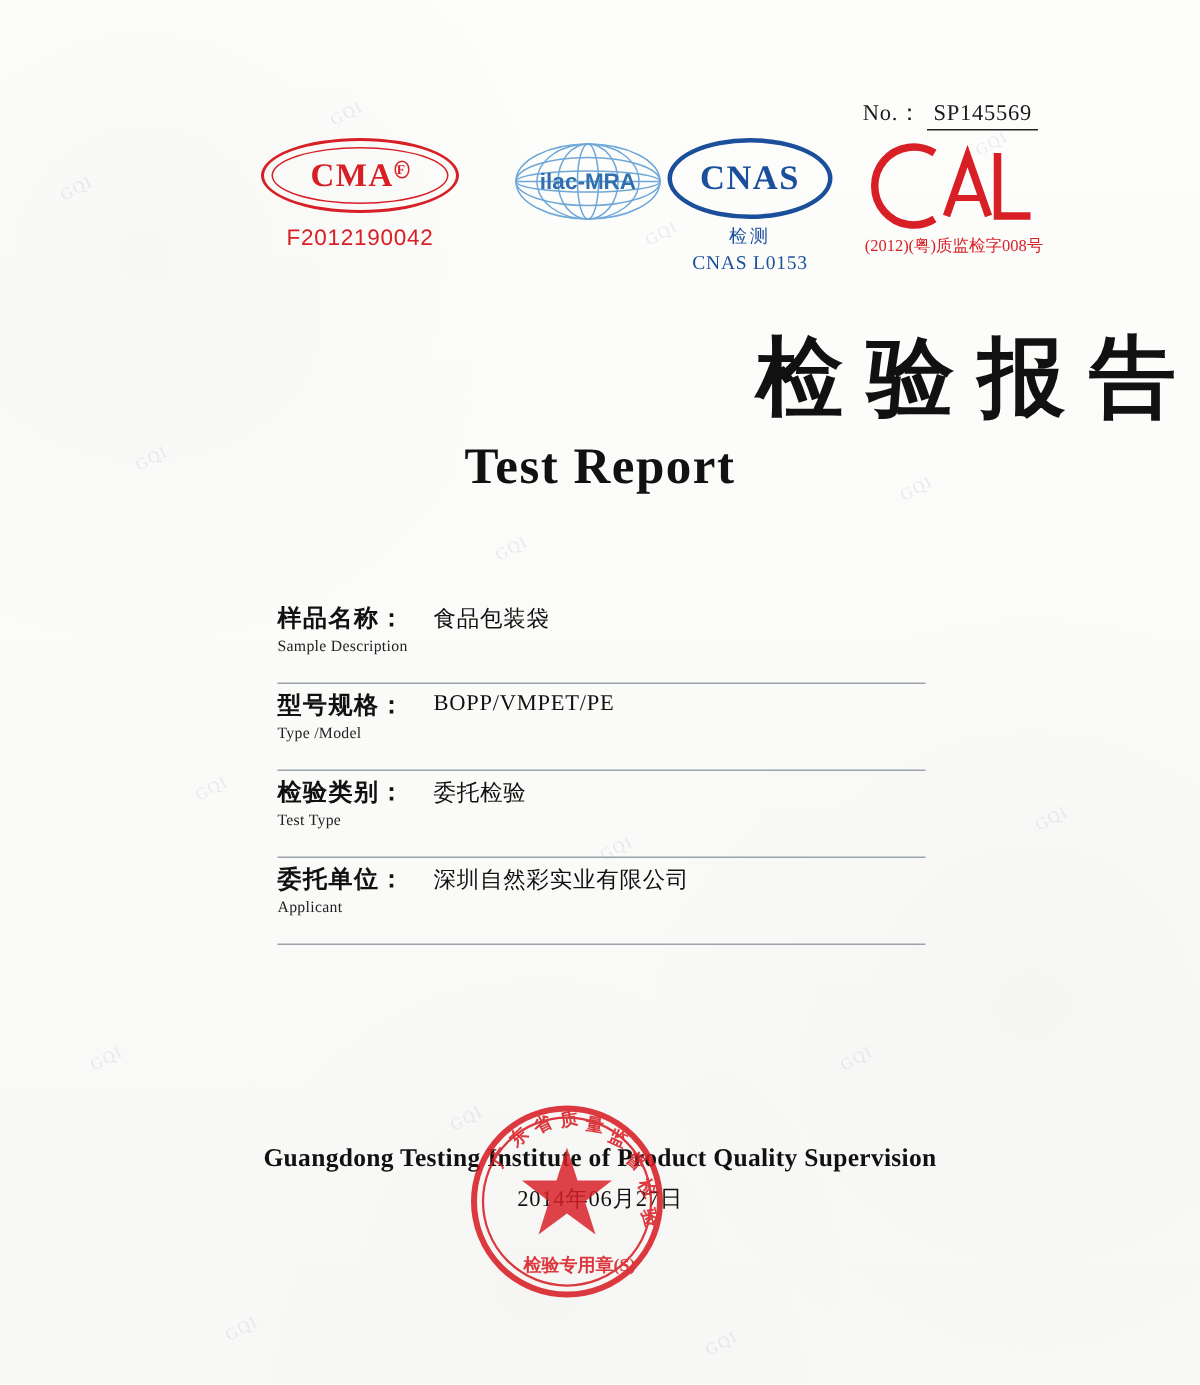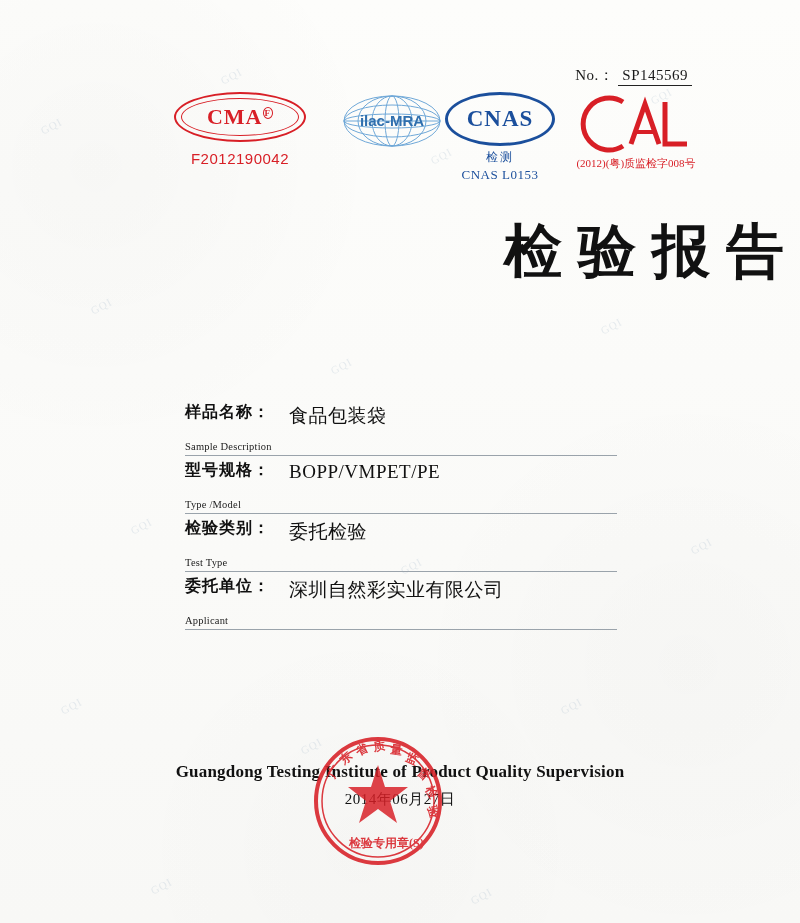--- a/index.html
+++ b/index.html
@@ -226,29 +226,29 @@
     font-size: 16px;
     color: #111;
     letter-spacing: 1px;
     font-weight: bold;
     font-family: "Liberation Serif", serif;
   }
   .label-en {
     display: block;
     font-size: 10.5px;
     color: #222;
-    margin-top: 18px;
+    margin-top: 3px;
     letter-spacing: 0.2px;
     font-family: "Liberation Serif", serif;
   }
   .field-value {
     position: absolute;
     left: 104px;
     top: 5px;
-    font-size: 19px;
+    font-size: 15px;
     color: #111;
     letter-spacing: 0.5px;
     font-family: "Liberation Serif", serif;
   }
 
   
   .footer {
     position: absolute;
     top: 758px;
     left: 0;
@@ -360,20 +360,21 @@
           <line x1="75" y1="40" x2="93" y2="40" stroke="#d81f26" stroke-width="4"></line>
           <path d="M104 10 L104 52 L126 52" fill="none" stroke="#d81f26" stroke-width="5"></path>
         </svg>
       </div>
       <div class="cal-code">(2012)(粤)质监检字008号</div>
     </div>
 
   </div>
 
   <div class="title-cn">检验报告</div>
+  <div class="title-en">Test Report</div>
 
   <div class="fields">
 
     <div class="field-row">
       <div class="field-label">
         <span class="label-cn">样品名称：</span>
         <span class="label-en">Sample Description</span>
       </div>
       <div class="field-value">食品包装袋</div>
     </div>

